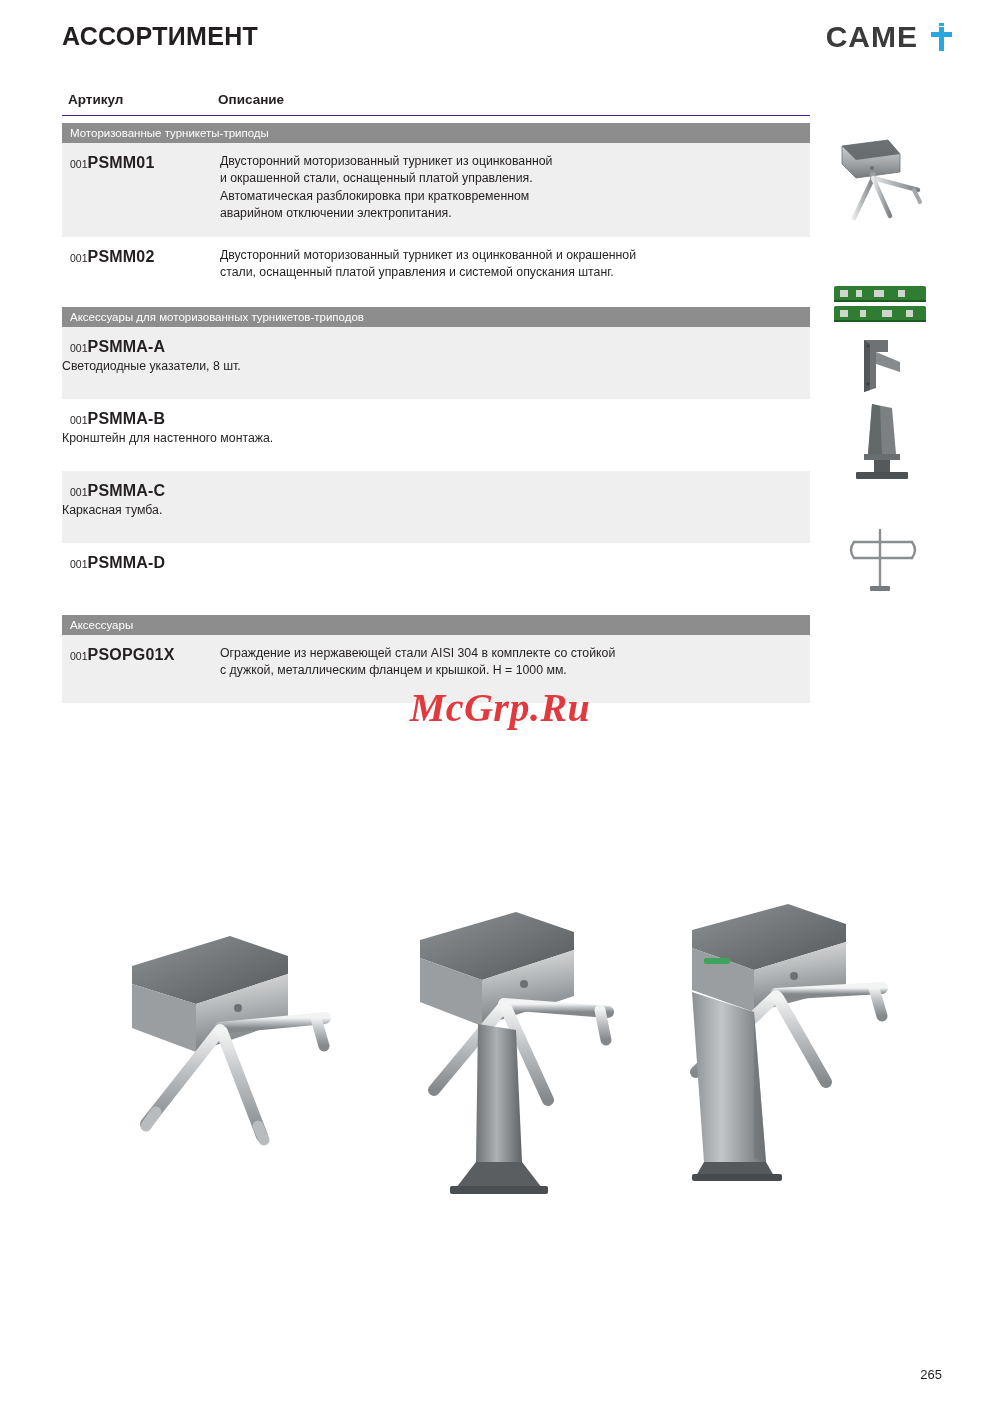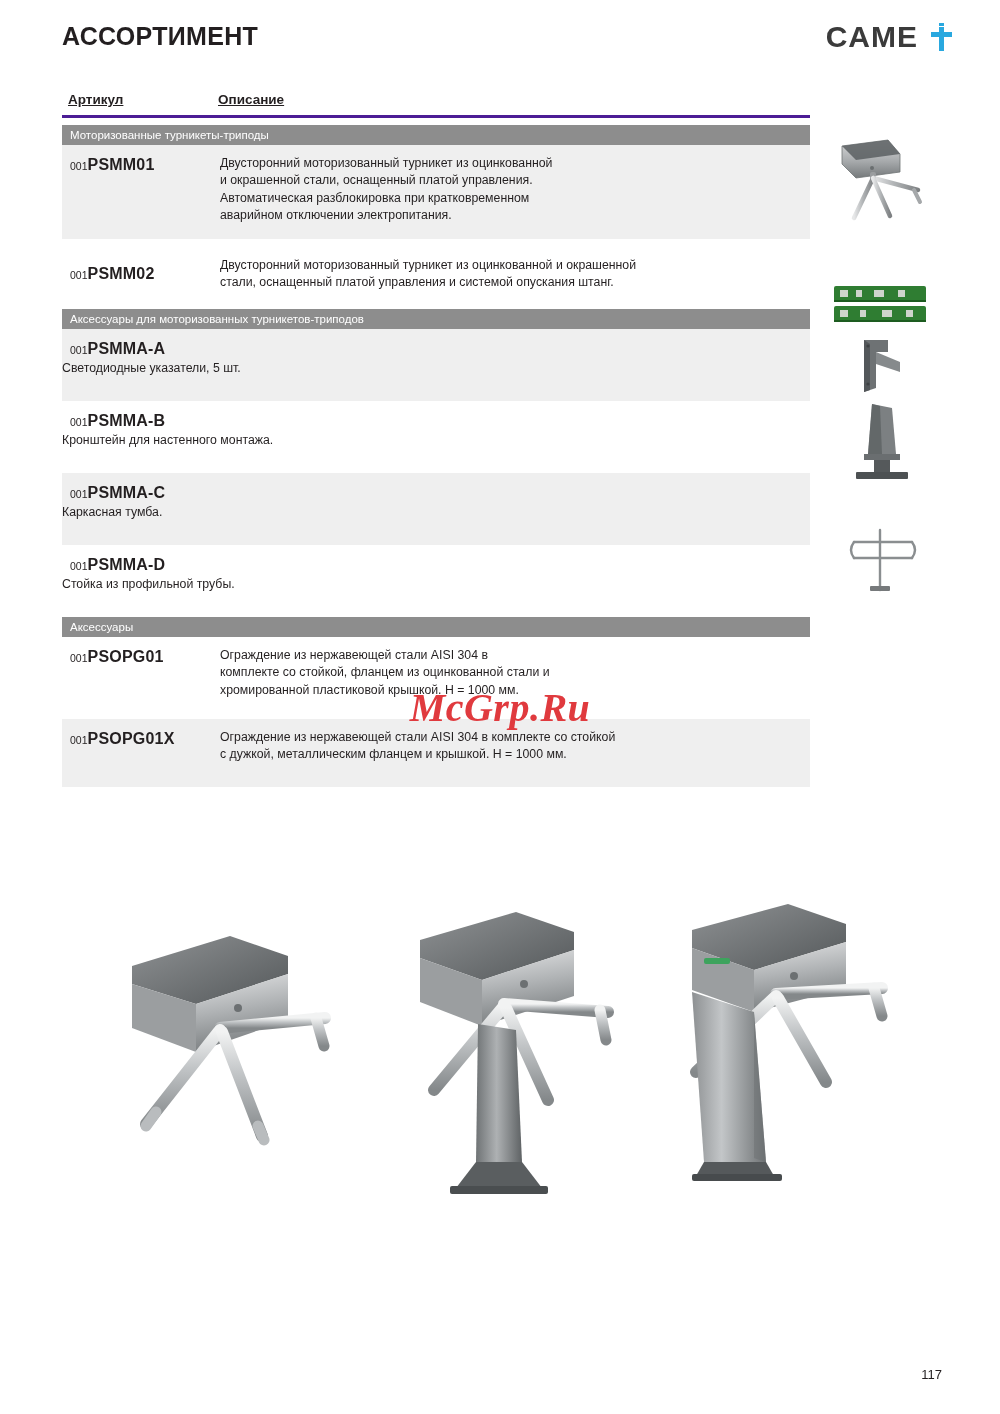--- a/index.html
+++ b/index.html
@@ -86,22 +86,21 @@
   
   .table {
     position: absolute;
     left: 62px;
     top: 92px;
     width: 748px;
   }
   .table-head {
     display: flex;
     padding: 0 0 8px 0;
-    border-bottom: 3px solid #4c1d95;
-    text-decoration: underline;
+    border-bottom: 1px solid #4c1d95;
   }
   .th {
     font-size: 13.5px;
     font-weight: bold;
     color: #231f20;
   }
   .th.col-art { width: 150px; padding-left: 6px; }
   .th.col-desc { flex: 1; }
 
   .section-bar {
@@ -140,21 +139,21 @@
   .cell-desc {
     flex: 1;
     font-size: 12.3px;
     line-height: 1.42;
     color: #231f20;
     padding-right: 14px;
     white-space: pre-line;
   }
 
   .row.h-tall { min-height: 74px; }
-  .row.h-med { min-height: 50px; align-items: center; }
+  .row.h-med { min-height: 50px; }
   .row.h-acc { min-height: 52px; flex-direction: column; }
 
   
   .thumbs {
     position: absolute;
     left: 826px;
     top: 132px;
     width: 120px;
   }
   .thumb { position: relative; }
@@ -250,54 +249,45 @@
       <div class="cell-desc">Двусторонний моторизованный турникет из оцинкованной и окрашенной
 стали, оснащенный платой управления и системой опускания штанг.</div>
     </div>
 
     <div class="section-bar">Аксессуары для моторизованных турникетов-триподов</div>
 
     <div class="row alt h-acc">
       <div class="cell-art">
         <span class="pfx">001</span><span class="code">PSMMA-A</span>
       </div>
-      <div class="cell-desc">Светодиодные указатели, 5 шт.</div>
+      <div class="cell-desc">Светодиодные указатели, 8 шт.</div>
     </div>
 
     <div class="row plain h-acc">
       <div class="cell-art">
         <span class="pfx">001</span><span class="code">PSMMA-B</span>
       </div>
       <div class="cell-desc">Кронштейн для настенного монтажа.</div>
     </div>
 
     <div class="row alt h-acc">
       <div class="cell-art">
         <span class="pfx">001</span><span class="code">PSMMA-C</span>
       </div>
       <div class="cell-desc">Каркасная тумба.</div>
     </div>
 
     <div class="row plain h-acc">
       <div class="cell-art">
         <span class="pfx">001</span><span class="code">PSMMA-D</span>
       </div>
-      <div class="cell-desc">Стойка из профильной трубы.</div>
     </div>
 
     <div class="section-bar">Аксессуары</div>
 
-    <div class="row plain" style="min-height:62px">
-      <div class="cell-art">
-        <span class="pfx">001</span><span class="code">PSOPG01</span>
-      </div>
-      <div class="cell-desc">Ограждение из нержавеющей стали AISI 304 в
-комплекте со стойкой, фланцем из оцинкованной стали и
-хромированной пластиковой крышкой. H = 1000 мм.</div>
-    </div>
 
     <div class="row alt" style="min-height:48px">
       <div class="cell-art">
         <span class="pfx">001</span><span class="code">PSOPG01X</span>
       </div>
       <div class="cell-desc">Ограждение из нержавеющей стали AISI 304 в комплекте со стойкой
 с дужкой, металлическим фланцем и крышкой. H = 1000 мм.</div>
     </div>
 
   </div>
@@ -499,15 +489,15 @@
         <line x1="204" y1="88" x2="212" y2="116" stroke="url(#gArm3)" stroke-width="11" stroke-linecap="round"></line>
         <polygon points="22,92 84,112 96,262 34,262" fill="url(#gCab3)"></polygon>
         <polygon points="84,112 84,258 96,262" fill="#6b6f71" opacity="0.5"></polygon>
         <polygon points="34,262 96,262 104,276 26,276" fill="#55595b"></polygon>
         <rect x="22" y="274" width="90" height="7" rx="2" fill="#474b4d"></rect>
       </svg>
     </div>
 
   </div>
 
-  <div class="page-number">117</div>
+  <div class="page-number">265</div>
 
 </div>
 
 </body></html>

